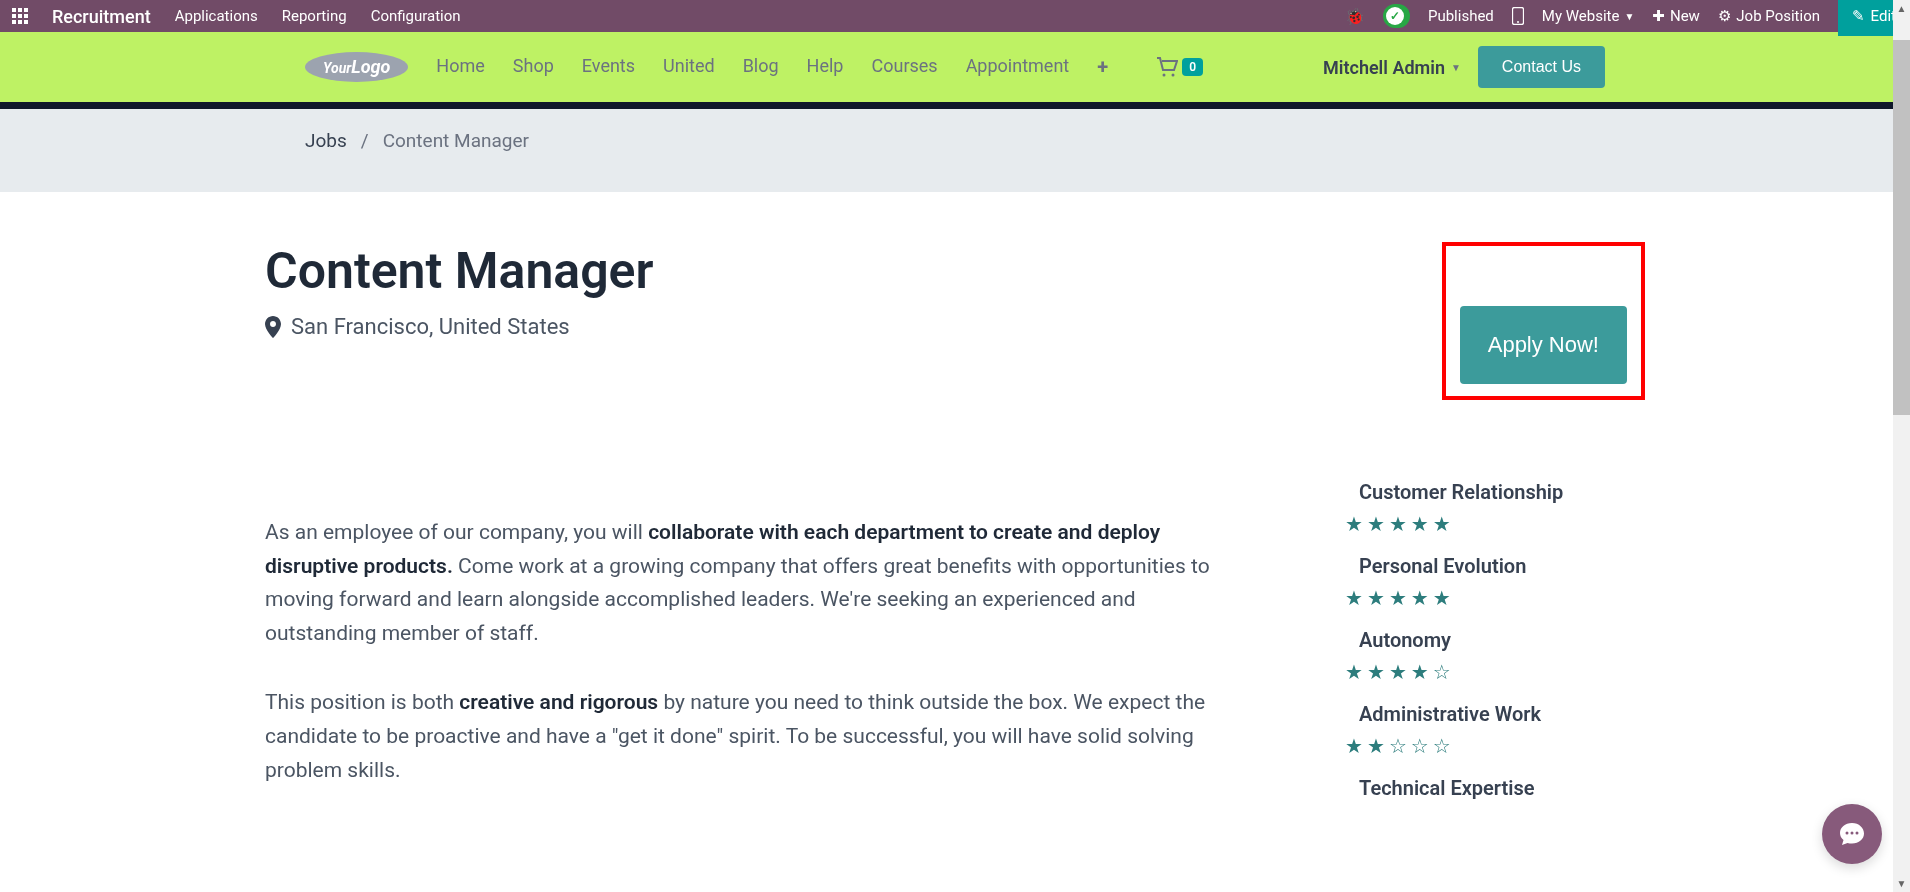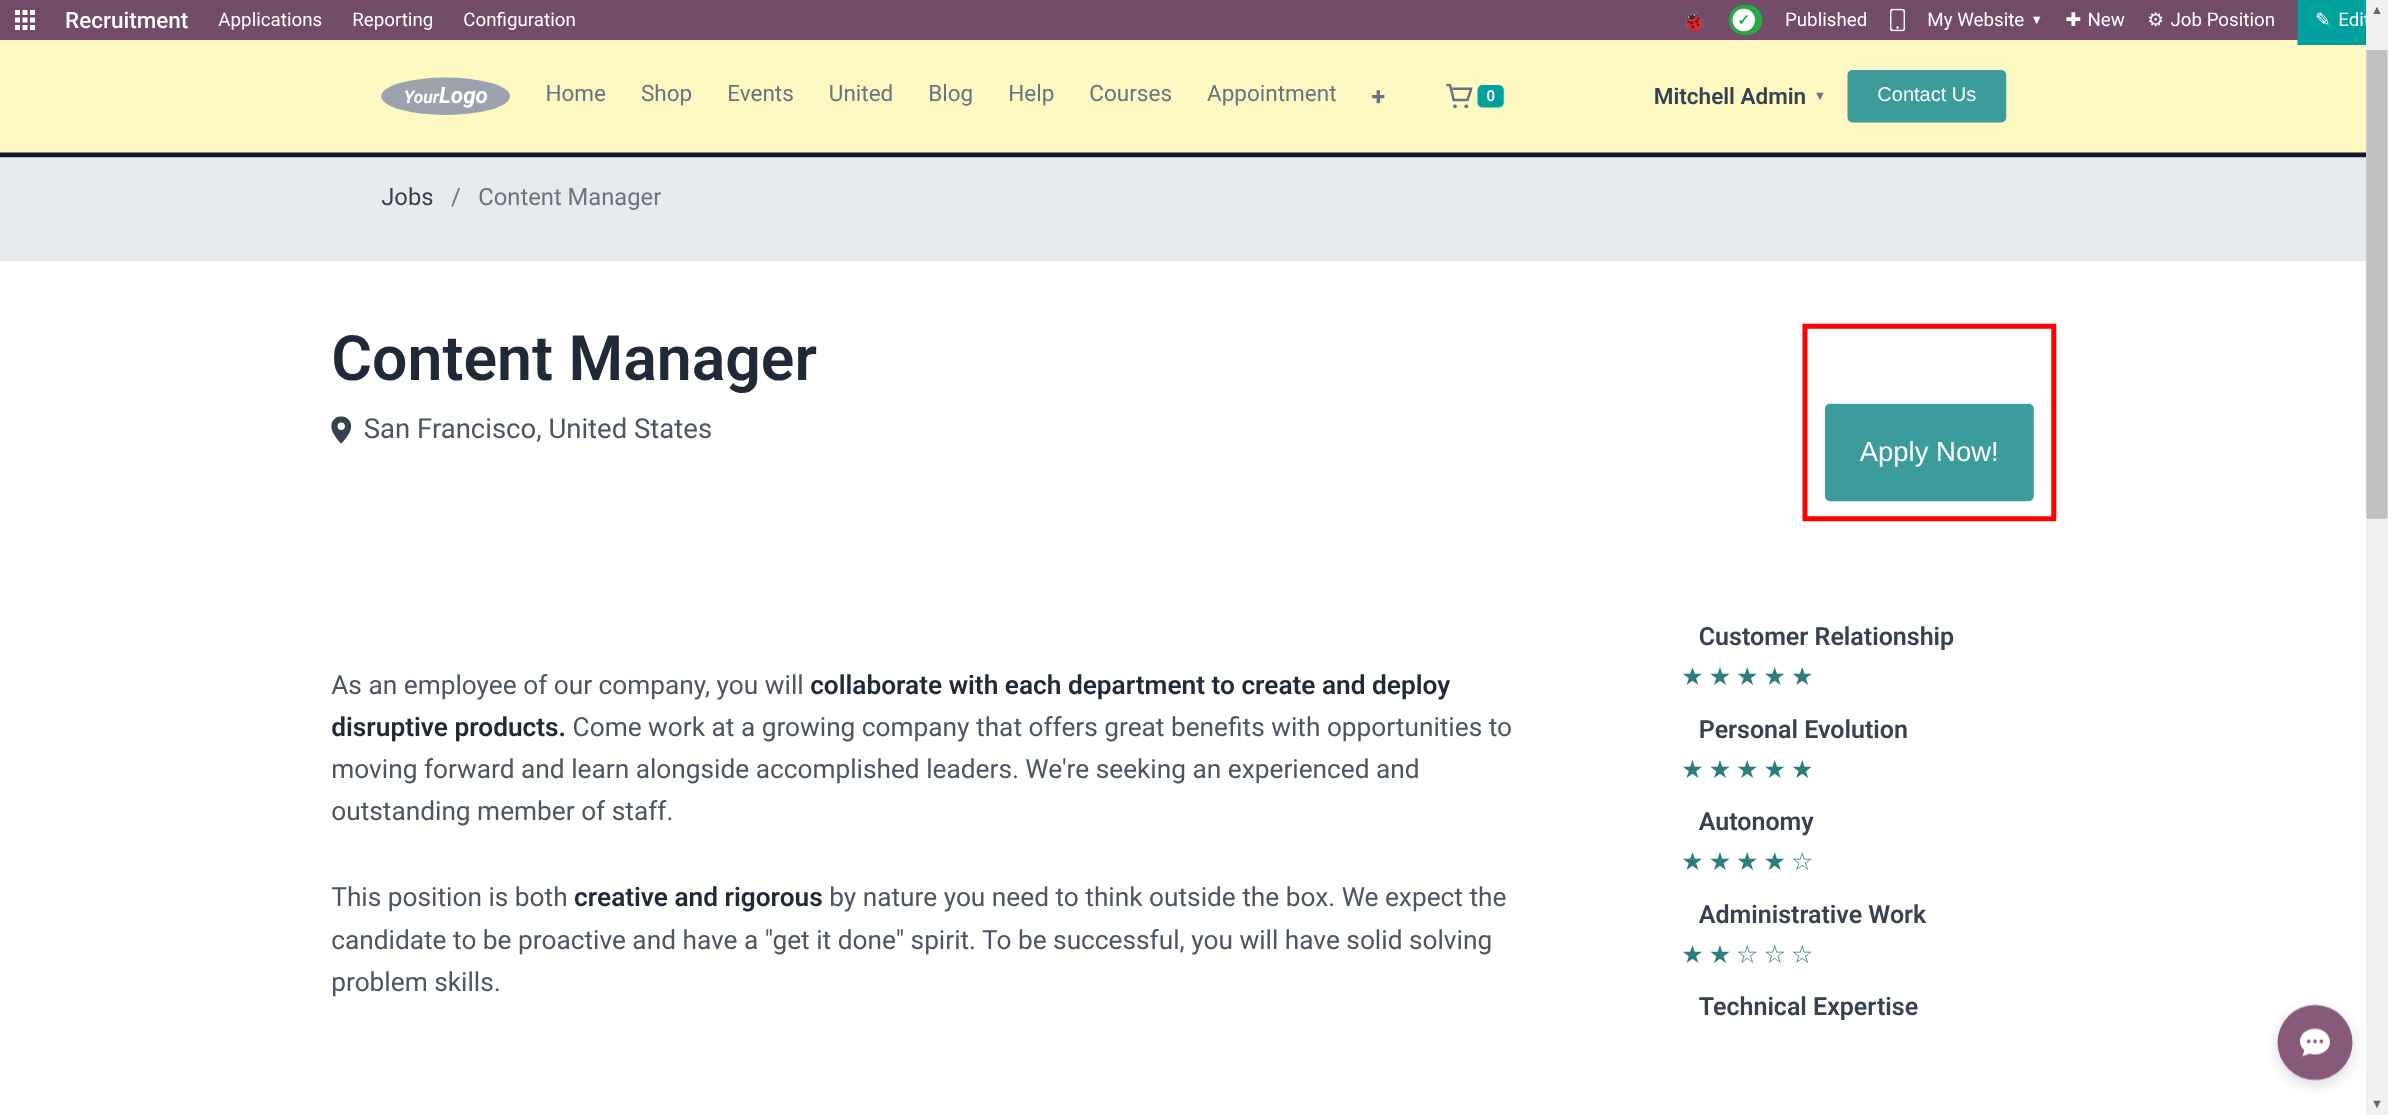--- a/index.html
+++ b/index.html
@@ -15,21 +15,21 @@
     .admin-right { margin-left: auto; display: flex; align-items: center; gap: 18px; }
     .bug-icon { font-size: 16px; cursor: pointer; }
     .publish-toggle { background: #28a745; border-radius: 12px; padding: 3px 6px 3px 3px; display: flex; align-items: center; gap: 4px; cursor: pointer; }
     .publish-circle { background: white; width: 18px; height: 18px; border-radius: 50%; display: flex; align-items: center; justify-content: center; color: #28a745; font-size: 12px; font-weight: bold; }
     .mobile-icon { cursor: pointer; }
     .admin-item { display: flex; align-items: center; gap: 5px; cursor: pointer; }
     .caret-down { font-size: 10px; }
     .edit-btn { background: #00A09D; margin-right: -12px; padding: 0 14px; height: 40px; display: flex; align-items: center; gap: 6px; cursor: pointer; }
     
     
-    .site-header { background: #fef9c3; border-bottom: 4px solid #0f172a; padding: 24px 0; }
+    .site-header { background: #bef264; border-bottom: 7px solid #0f172a; padding: 14px 0; }
     .container { max-width: 1380px; margin: 0 auto; padding: 0 40px; }
     .header-inner { display: flex; align-items: center; gap: 28px; }
     .logo { background: #9ca3af; color: white; padding: 6px 18px; border-radius: 50%; font-style: italic; font-weight: bold; font-size: 18px; line-height: 1; }
     .logo-your { font-size: 14px; }
     .nav-links { display: flex; gap: 28px; }
     .nav-link { color: #6b7280; font-size: 18px; cursor: pointer; }
     .plus-nav { font-size: 20px; color: #6b7280; cursor: pointer; font-weight: bold; }
     .cart { display: flex; align-items: center; gap: 4px; margin-left: 20px; color: #6b7280; cursor: pointer; }
     .cart-badge { background: #00A09D; color: white; font-size: 12px; padding: 2px 7px; border-radius: 4px; font-weight: 600; }
     .header-right { margin-left: auto; display: flex; align-items: center; gap: 17px; }

